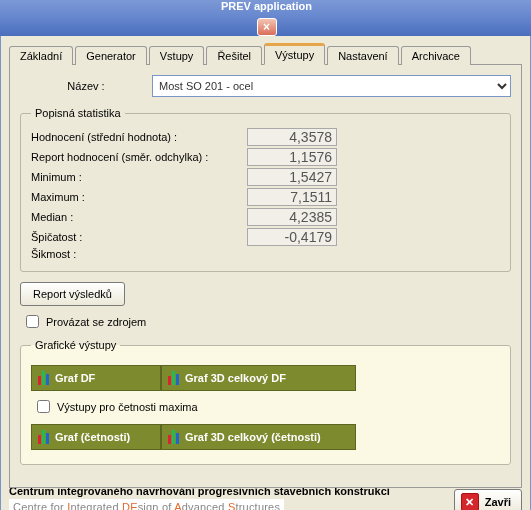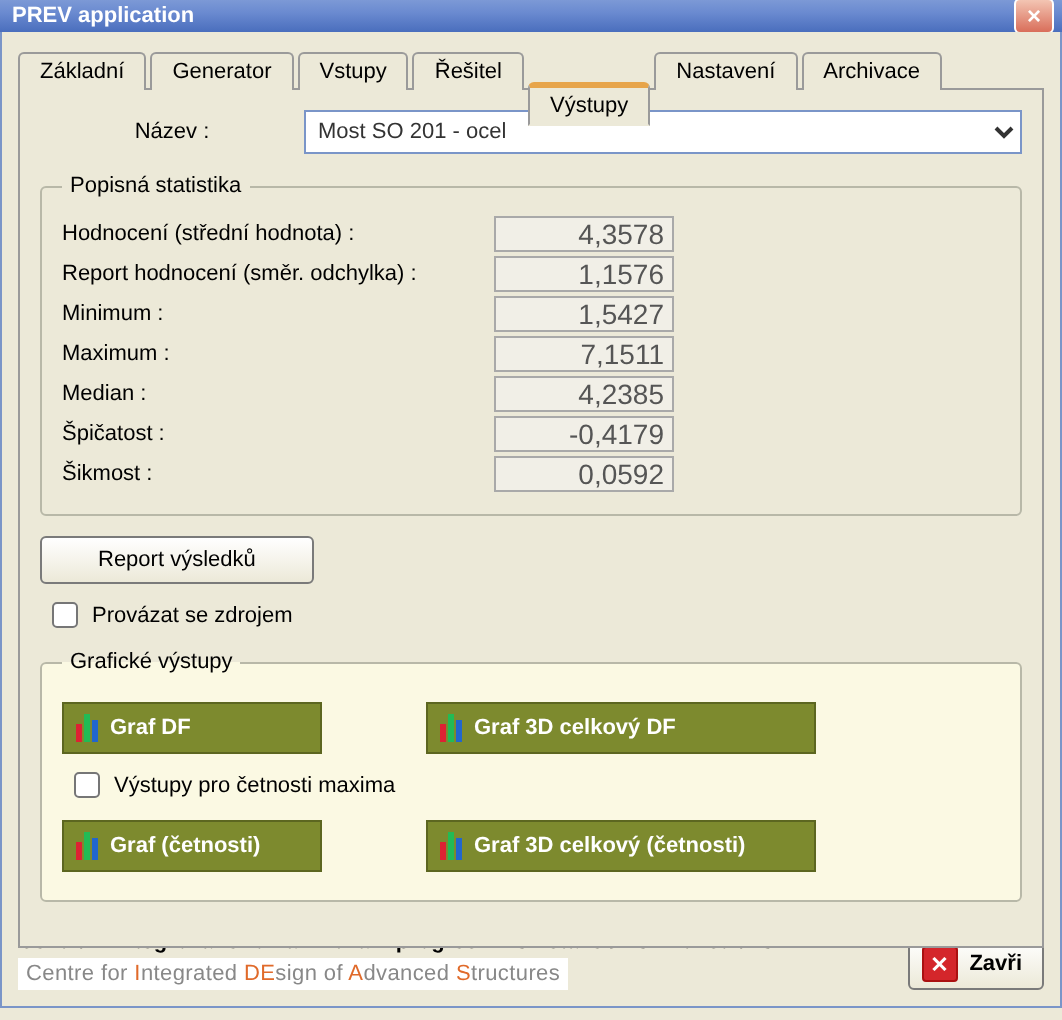--- a/index.html
+++ b/index.html
@@ -8,26 +8,27 @@
     font-family: Tahoma, Verdana, sans-serif;
     font-size: 11px;
     background: #ece9d8;
     width: 531px;
     height: 510px;
     overflow: hidden;
   }
   .titlebar {
     background: linear-gradient(to bottom, #7c99d6 0%, #6a8ad0 40%, #4a6ebd 100%);
     color: #fff;
-    height: 16px;
+    height: 36px;
     display: flex;
     align-items: center;
     padding: 0 4px 0 6px;
     font-weight: bold;
     font-size: 11px;
+    flex-direction: column;
   }
   .titlebar .spacer { flex: 1; }
   .close-x {
     width: 20px;
     height: 18px;
     background: linear-gradient(to bottom, #f3c5b3, #d96e5a);
     border: 1px solid #fff;
     border-radius: 3px;
     color: #fff;
     display: flex;
@@ -62,21 +63,21 @@
     margin-right: 2px;
     cursor: default;
     position: relative;
     top: 1px;
     text-align: right;
   }
   .tab.active {
     background: #ece9d8;
     border-top: 3px solid #e7a54b;
     padding-top: 3px;
-    top: 18px;
+    top: 0;
     z-index: 3;
     border-bottom: 1px solid #ece9d8;
     margin-bottom: -1px;
   }
   .tabpanel {
     border: 1px solid #9a9a9a;
     background: #ece9d8;
     padding: 10px 10px 12px 10px;
     position: relative;
     z-index: 1;
@@ -120,56 +121,55 @@
     background: #f1efe7;
     text-align: right;
     padding: 1px 4px;
     color: #555;
     font-size: 14px;
   }
   .btn-win {
     border: 1px solid #7a7a7a;
     border-radius: 3px;
     background: linear-gradient(to bottom, #fff, #ece9d8);
-    padding: 4px 28px;
+    padding: 4px 12px;
     font: inherit;
     cursor: default;
     height: 24px;
     text-align: center;
   }
   .checkbox {
     display: flex;
     align-items: center;
     gap: 4px;
     margin: 6px 0 8px 2px;
   }
   .checkbox input { width: 13px; height: 13px; }
   .graf-fs {
     background: #fbf9e3;
   }
   .graf-row {
     display: flex;
-    gap: 16px;
     margin: 6px 0 4px 0;
   }
   .btn-olive {
     background: #7d8a2e;
     border: 1px solid #5c6620;
     color: #fff;
     font-weight: bold;
     font-size: 11px;
     padding: 4px 10px 4px 6px;
     display: flex;
     align-items: center;
     gap: 6px;
     cursor: default;
     height: 26px;
   }
   .btn-olive.w1 { width: 130px; }
-  .btn-olive.w2 { width: 195px; margin-left: 36px; }
+  .btn-olive.w2 { width: 195px; }
   .bar-icon {
     display: inline-flex;
     align-items: flex-end;
     gap: 1px;
     height: 14px;
   }
   .bar-icon span { width: 3px; display: block; }
   .bar-icon .b1 { height: 9px; background: #d23; }
   .bar-icon .b2 { height: 14px; background: #2b5; }
   .bar-icon .b3 { height: 11px; background: #26c; }
@@ -271,21 +271,20 @@
       <div class="statrow">
           <span class="label">Median :</span>
           <input class="val" readonly="" value="4,2385" style="">
         </div>
       <div class="statrow">
           <span class="label">Špičatost :</span>
           <input class="val" readonly="" value="-0,4179" style="">
         </div>
       <div class="statrow">
           <span class="label">Šikmost :</span>
-          <input class="val" readonly="" value="0,0592" style="">
         </div>
     </fieldset>
 
     <button class="btn-win">Report výsledků</button>
 
     <div class="checkbox">
       <input type="checkbox" style="">
       <span>Provázat se zdrojem</span>
     </div>
 

